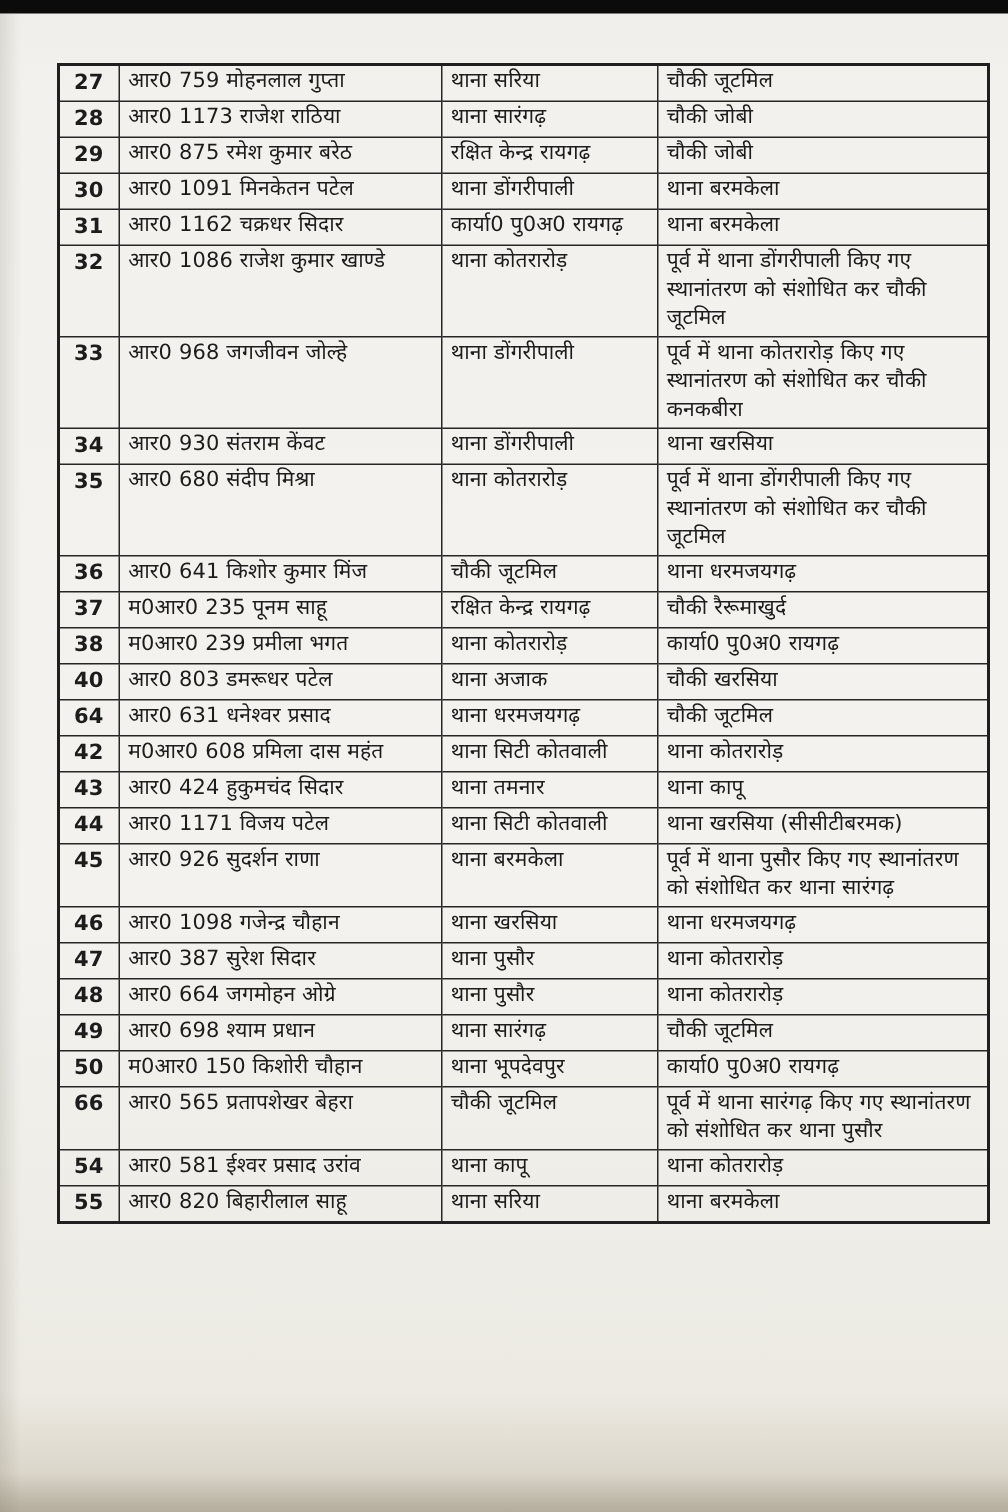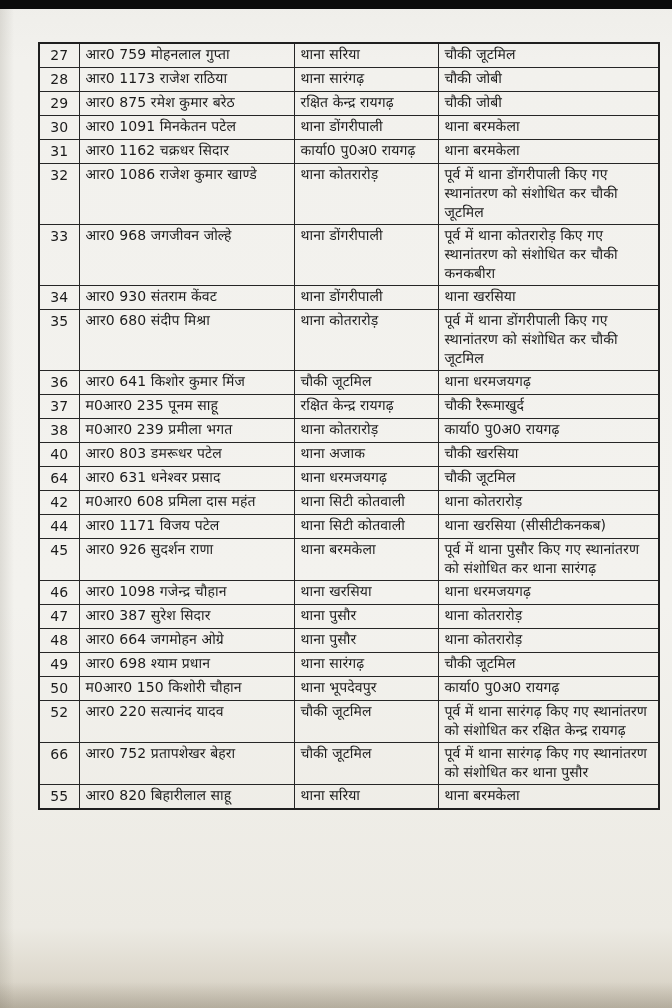--- a/index.html
+++ b/index.html
@@ -59,20 +59,21 @@
     font-size: 14px;
     line-height: 19px;
     vertical-align: top;
     font-weight: 500;
     letter-spacing: 0.1px;
     word-wrap: break-word;
   }
   table.transfer-table td.sl {
     text-align: center;
     padding-top: 2px;
+    font-weight: bold;
   }
   table.transfer-table {
     border: 2px solid #1f1f1f;
   }
 </style>
 </head>
 <body>
 
 <div class="top-scan-bar"></div>
 <div class="left-scan-shade"></div>
@@ -170,24 +171,30 @@
           <td>थाना धरमजयगढ़</td>
           <td>चौकी जूटमिल</td>
         </tr>
         <tr>
           <td class="sl">42</td>
           <td>म0आर0 608 प्रमिला दास महंत</td>
           <td>थाना सिटी कोतवाली</td>
           <td>थाना कोतरारोड़</td>
         </tr>
         <tr>
+          <td class="sl">43</td>
+          <td>आर0 424 हुकुमचंद सिदार</td>
+          <td>थाना तमनार</td>
+          <td>थाना कापू</td>
+        </tr>
+        <tr>
           <td class="sl">44</td>
           <td>आर0 1171 विजय पटेल</td>
           <td>थाना सिटी कोतवाली</td>
-          <td>थाना खरसिया (सीसीटीकनकब)</td>
+          <td>थाना खरसिया (सीसीटीबरमक)</td>
         </tr>
         <tr>
           <td class="sl">45</td>
           <td>आर0 926 सुदर्शन राणा</td>
           <td>थाना बरमकेला</td>
           <td>पूर्व में थाना पुसौर किए गए स्थानांतरण को संशोधित कर थाना सारंगढ़</td>
         </tr>
         <tr>
           <td class="sl">46</td>
           <td>आर0 1098 गजेन्द्र चौहान</td>
@@ -212,30 +219,30 @@
           <td>थाना सारंगढ़</td>
           <td>चौकी जूटमिल</td>
         </tr>
         <tr>
           <td class="sl">50</td>
           <td>म0आर0 150 किशोरी चौहान</td>
           <td>थाना भूपदेवपुर</td>
           <td>कार्या0 पु0अ0 रायगढ़</td>
         </tr>
         <tr>
-          <td class="sl">52</td>
-          <td>आर0 220 सत्यानंद यादव</td>
-          <td>चौकी जूटमिल</td>
-          <td>पूर्व में थाना सारंगढ़ किए गए स्थानांतरण को संशोधित कर रक्षित केन्द्र रायगढ़</td>
-        </tr>
-        <tr>
           <td class="sl">66</td>
-          <td>आर0 752 प्रतापशेखर बेहरा</td>
+          <td>आर0 565 प्रतापशेखर बेहरा</td>
           <td>चौकी जूटमिल</td>
           <td>पूर्व में थाना सारंगढ़ किए गए स्थानांतरण को संशोधित कर थाना पुसौर</td>
+        </tr>
+        <tr>
+          <td class="sl">54</td>
+          <td>आर0 581 ईश्वर प्रसाद उरांव</td>
+          <td>थाना कापू</td>
+          <td>थाना कोतरारोड़</td>
         </tr>
         <tr>
           <td class="sl">55</td>
           <td>आर0 820 बिहारीलाल साहू</td>
           <td>थाना सरिया</td>
           <td>थाना बरमकेला</td>
         </tr>
       </tbody>
   </table>
 </div>

